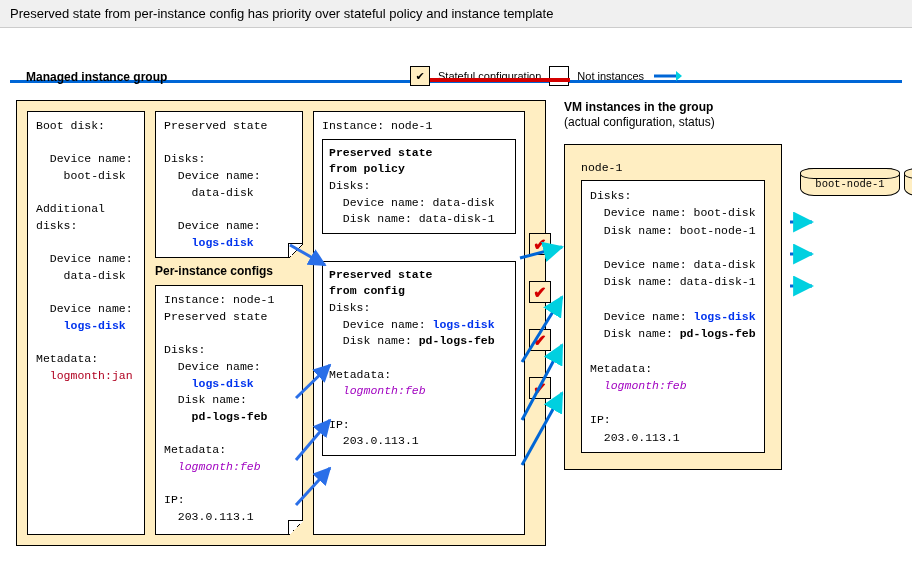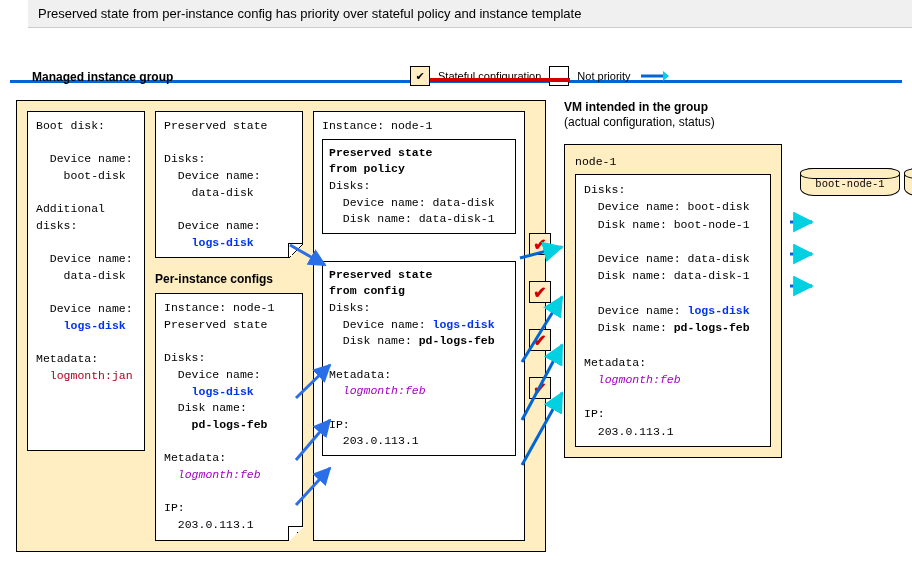--- a/index.html
+++ b/index.html
@@ -12,21 +12,20 @@
     width: 912px;
     height: 588px;
     position: relative;
   }
   .header-bar {
     height: 28px;
     background: #f0f0f0;
     border-bottom: 1px solid #ccc;
     font-size: 13px;
     padding: 6px 10px;
-    margin-left: 28px;
   }
   .shelf {
     position: relative;
     height: 62px;
   }
   .shelf-line {
     position: absolute;
     top: 52px;
     left: 10px;
     right: 10px;
@@ -120,21 +119,21 @@
   }
   .right-title {
     font-weight: bold;
     font-size: 12px;
     line-height: 1.25;
     min-height: 44px;
   }
   .node-box {
     background: #ffeec2;
     border: 1px solid #000;
-    padding: 10px;
+    padding: 16px;
     width: 218px;
   }
   .node-inner {
     background: #fff;
     border: 1px solid #000;
     padding: 6px 8px;
     font-family: "Courier New", monospace;
     font-size: 11.5px;
     line-height: 1.5;
     white-space: pre;
@@ -201,37 +200,37 @@
 <body>
 
 <div class="header-bar">Preserved state from per-instance config has priority over stateful policy and instance template</div>
 
 <div class="shelf">
   <div class="shelf-line"></div>
   <div class="legend">
     <div class="legend-box">✔</div>
     <span>Stateful configuration</span>
     <div class="legend-box white"></div>
-    <span>Not priority</span>
+    <span>Not instances</span>
     <svg width="30" height="20">
       <defs></defs>
       <line x1="2" y1="10" x2="24" y2="10" stroke="#0066d6" stroke-width="3"></line>
       <polygon points="24,5 30,10 24,15" fill="#00d0e0"></polygon>
     </svg>
   </div>
 </div>
 
 <div class="stage">
 
-  <div style="position:absolute; top:-20px; left:32px; font-weight:bold;">Managed instance group</div>
+  <div style="position:absolute; top:-20px; left:26px; font-weight:bold;">Managed instance group</div>
 
   <div class="mig-box">
 
     <div class="col" style="width:118px;">
-      <div class="card" style="height:340px;"><span>Boot disk:
+      <div class="card" style="height:424px;"><span>Boot disk:
 
   Device name:
     boot-disk
 
 Additional
 disks:
 
   Device name:
     data-disk
 
@@ -245,21 +244,21 @@
     <div class="col" style="width:148px;">
       <div class="card folded"><span>Preserved state
 
 Disks:
   Device name:
     data-disk
 
   Device name:
     </span><span class="blue">logs-disk</span></div>
 
-      <div class="col-title" style="min-height:auto; margin-top:8px;">Per-instance configs</div>
+      <div class="col-title" style="min-height:auto; margin-top:0;">Per-instance configs</div>
       <div class="card folded" style="flex:1;"><span>Instance: node-1
 Preserved state
 
 Disks:
   Device name:
     </span><span class="blue">logs-disk</span><span>
   Disk name:
     </span><span class="bold">pd-logs-feb</span><span>
 
 Metadata:
@@ -286,21 +285,21 @@
   </span><span class="purple">logmonth:feb</span><span>
 
 IP:
   203.0.113.1</span></div></div>
     </div>
 
   </div>
 
   <div class="right-area">
     <div class="right-title">
-      <span>VM intended in the group</span><br>
+      <span>VM instances in the group</span><br>
       <span style="font-weight:normal;text-align:right;">(actual configuration, status)</span>
     </div>
 
     <div class="node-box" style="position:relative;">
       <div style="font-family:'Courier New',monospace; font-size:11.5px; margin-bottom:6px;">node-1</div>
       <div class="node-inner"><span>Disks:
   Device name: boot-disk
   Disk name: boot-node-1
 
   Device name: data-disk

